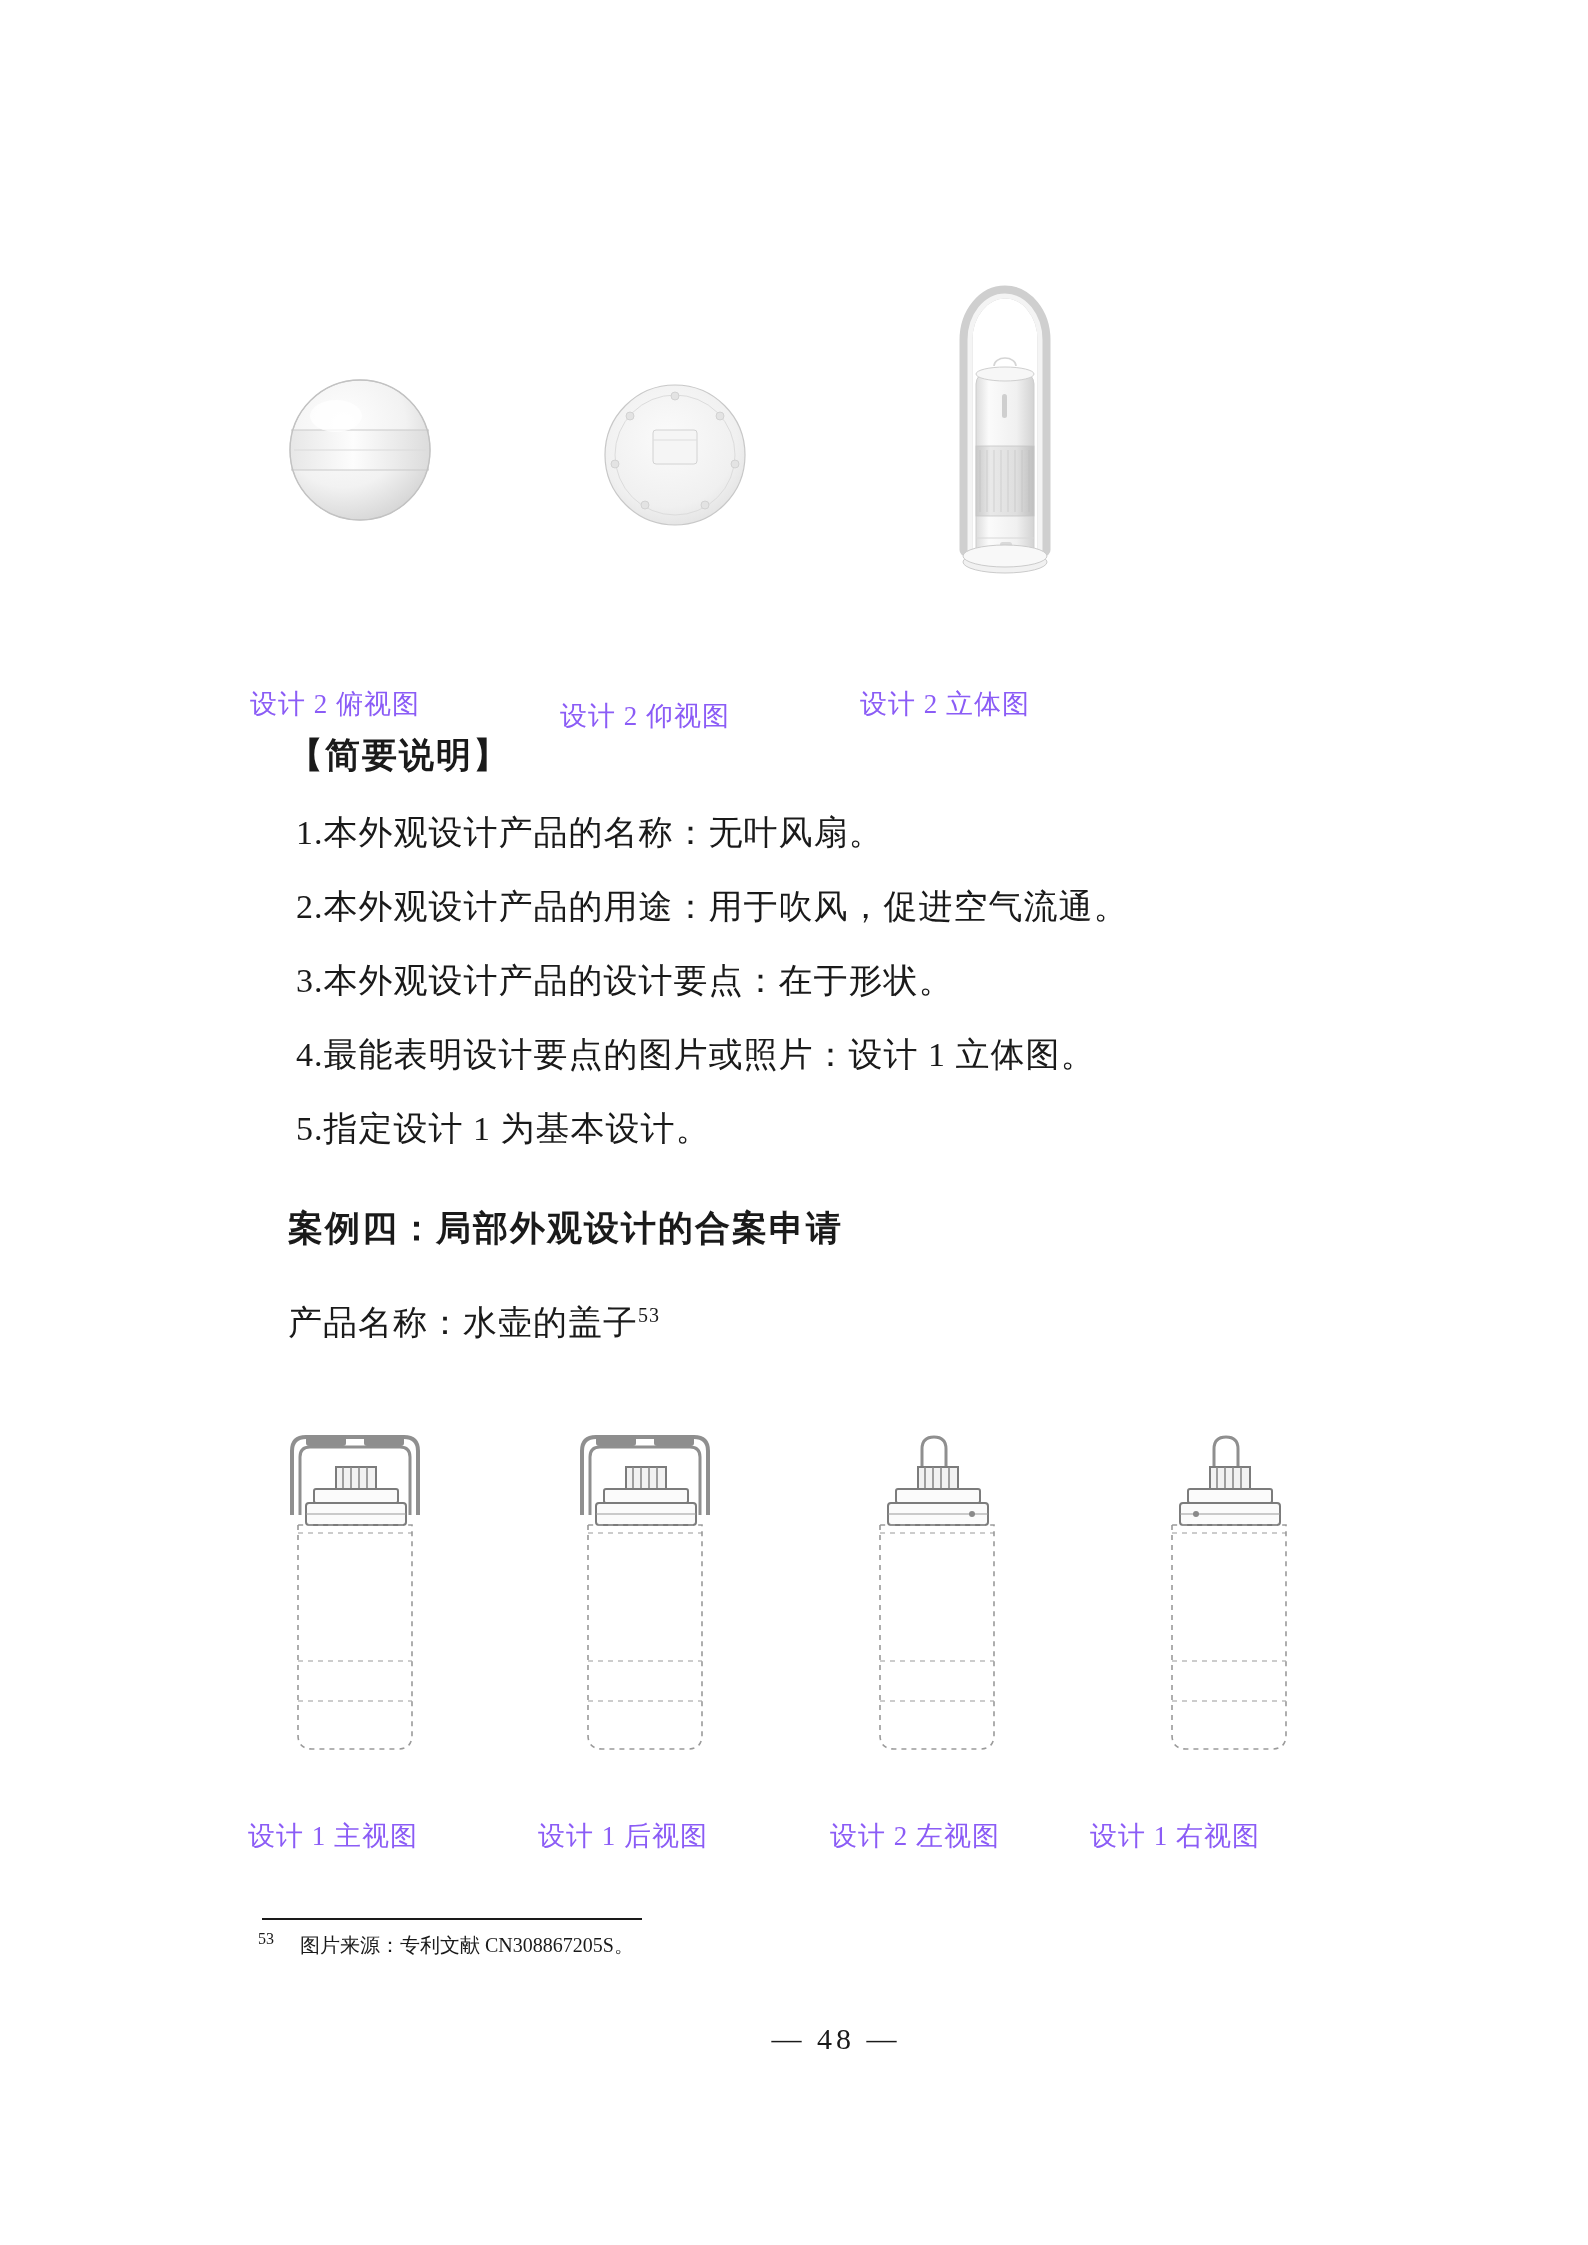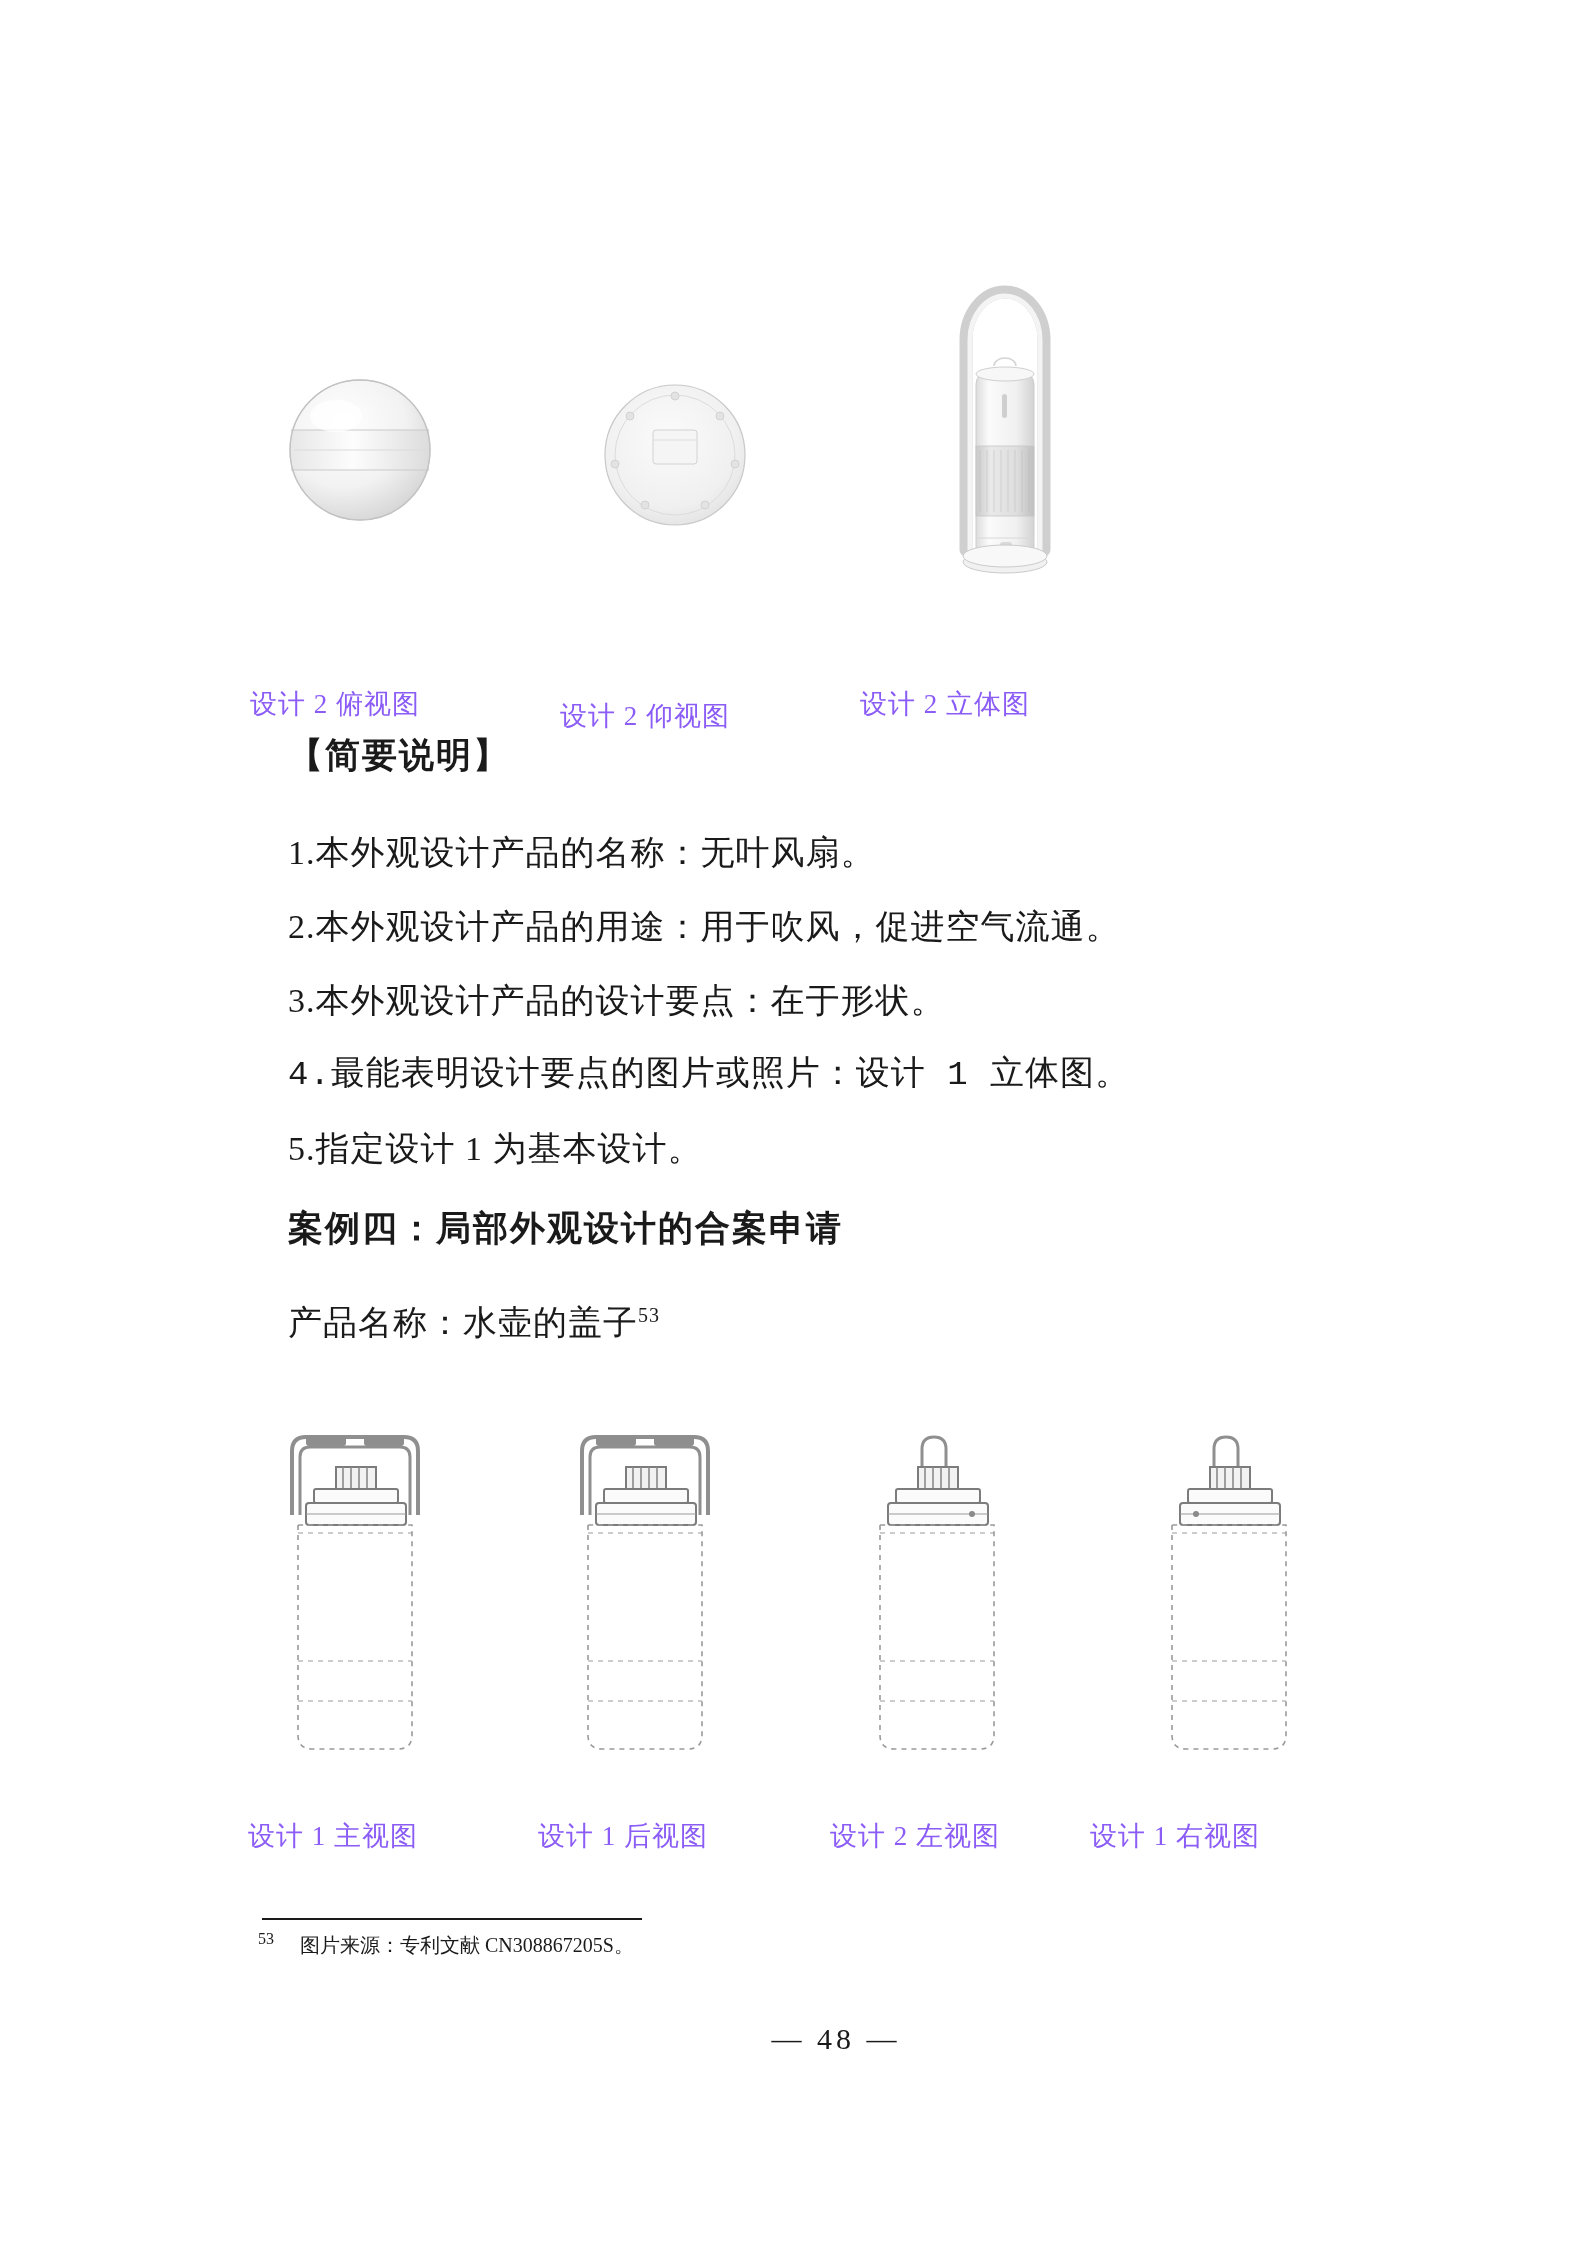--- a/index.html
+++ b/index.html
@@ -61,31 +61,30 @@
     position: absolute;
     left: 288px;
     top: 732px;
     font-family: "Liberation Sans", "DejaVu Sans", sans-serif;
     font-weight: bold;
     font-size: 35px;
     letter-spacing: 2px;
   }
   .para {
     position: absolute;
-    left: 288px;
+    left: 296px;
     font-size: 34px;
     letter-spacing: 1px;
     line-height: 1;
     white-space: nowrap;
-    margin-top: 20px;
   }
   .p1 { top: 816px; }
   .p2 { top: 890px; }
   .p3 { top: 964px; }
-  .p4 { top: 1038px; font-family: Liberation Mono, monospace; }
+  .p4 { top: 1038px; }
   .p5 { top: 1112px; }
 
   .heading-case {
     position: absolute;
     left: 288px;
     top: 1205px;
     font-family: "Liberation Sans", "DejaVu Sans", sans-serif;
     font-weight: bold;
     font-size: 35px;
     letter-spacing: 2px;

